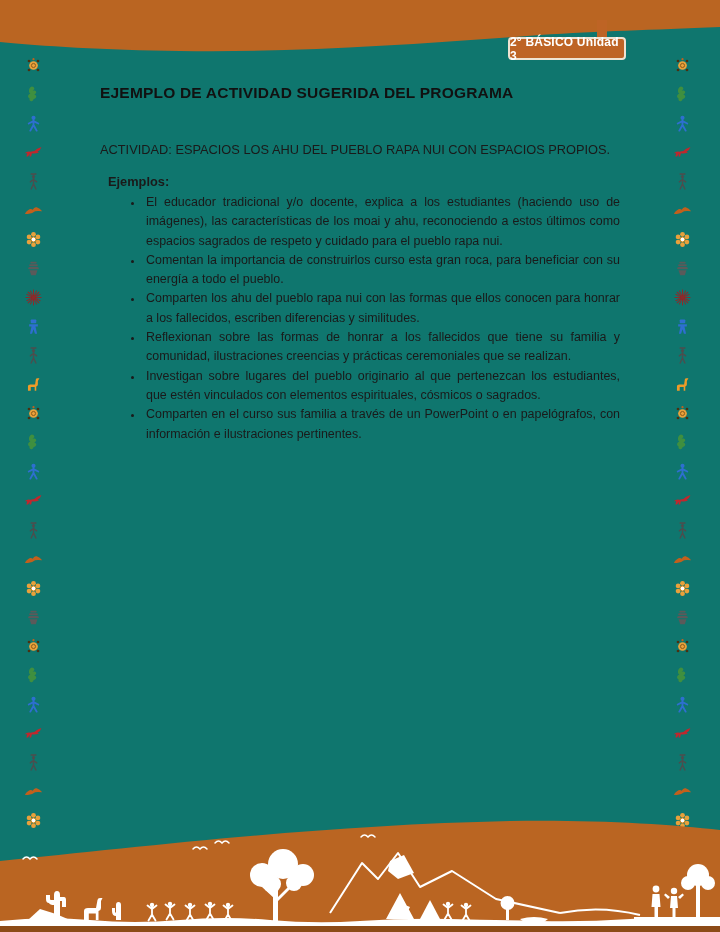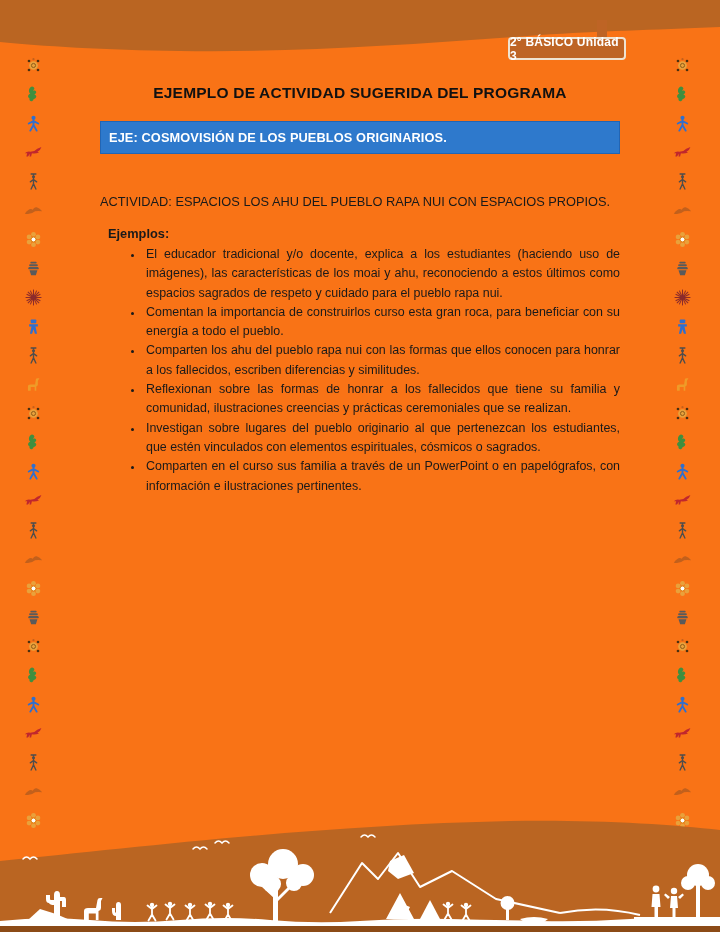--- a/index.html
+++ b/index.html
@@ -7,21 +7,21 @@
     --band-dark:#8C4B17;
     --badge-orange:#BE6425;
     --badge-border:#EFE3D2;
     --banner-blue:#2E79CC;
     --banner-blue-border:#2265B4;
     --ink:#1a1a1a;
   }
   *{margin:0;padding:0;box-sizing:border-box;}
   html,body{background:#e8e8e8;}
   #page{
-    position:relative;width:720px;height:932px;background:#f97316;
+    position:relative;width:720px;height:932px;background:#0f766e;
     overflow:hidden;font-family:"Liberation Sans",sans-serif;color:var(--ink);
     margin:0 auto;
   }
   
   #top-band{position:absolute;left:0;top:0;width:720px;height:64px;}
   .badge{
     position:absolute;left:508px;top:37px;width:118px;height:23px;
     background:var(--badge-orange);border:2px solid var(--badge-border);
     border-radius:4px;color:#fff;font-size:12px;font-weight:bold;
     display:flex;align-items:center;justify-content:center;z-index:3;
@@ -33,21 +33,21 @@
     position:absolute;top:56px;width:40px;height:774px;
     display:flex;flex-direction:column;justify-content:space-between;align-items:center;z-index:1;
   }
   #icon-col-left{left:13px;}
   #icon-col-right{left:662px;}
   .deco-icon{width:19px;height:19px;display:block;}
   .deco-icon svg{width:100%;height:100%;display:block;}
   
   #main{position:absolute;left:100px;top:84px;width:520px;}
   #page-title{
-    text-align:center;font-size:15.5px;font-weight:bold;color:#111;
+    text-align:left;font-size:15.5px;font-weight:bold;color:#111;
     letter-spacing:.2px;margin-bottom:16px;
   }
   #eje-banner{
     margin-top:19px;height:33px;background:var(--banner-blue);
     border:1px solid var(--banner-blue-border);
     display:flex;align-items:center;padding-left:8px;
     color:#fff;font-weight:bold;font-size:12.8px;letter-spacing:.1px;
   }
   #activity-line{margin-top:40px;font-size:12.8px;}
   #examples-label{margin-top:17px;font-size:12.8px;font-weight:bold;margin-left:8px;}
@@ -533,23 +533,20 @@
           </g>
           <circle cx="12" cy="12" r="3.1" fill="#fff"></circle>
           <circle cx="12" cy="12" r="3.1" fill="none" stroke="#D8830E" stroke-width="1.2"></circle>
         </svg>
       </span>
     </div>
 
   <div id="main">
     <h1 id="page-title">EJEMPLO DE ACTIVIDAD SUGERIDA DEL PROGRAMA</h1>
 
-    <div id="eje-banner">
-      <span>EJE: COSMOVISIÓN DE LOS PUEBLOS ORIGINARIOS.</span>
-    </div>
 
     <p id="activity-line"><b>ACTIVIDAD</b><span>: ESPACIOS LOS </span><b>AHU</b><span> DEL PUEBLO RAPA NUI CON ESPACIOS PROPIOS.</span></p>
 
     <p id="examples-label">Ejemplos:</p>
 
     <ul id="examples-list">
         <li><span>El educador tradicional y/o docente, explica a los estudiantes (haciendo uso de imágenes), las características de los </span><b>moai</b><span> y </span><b>ahu</b><span>, reconociendo a estos últimos como espacios sagrados de respeto y cuidado para el pueblo rapa nui.</span></li>
         <li><span>Comentan la importancia de construirlos curso esta gran roca, para beneficiar con su energía a todo el pueblo.</span></li>
         <li><span>Comparten los </span><b>ahu</b><span> del pueblo rapa nui con las formas que ellos conocen para honrar a los fallecidos, escriben diferencias y similitudes.</span></li>
         <li><span>Reflexionan sobre las formas de honrar a los fallecidos que tiene su familia y comunidad, ilustraciones creencias y prácticas ceremoniales que se realizan.</span></li>

